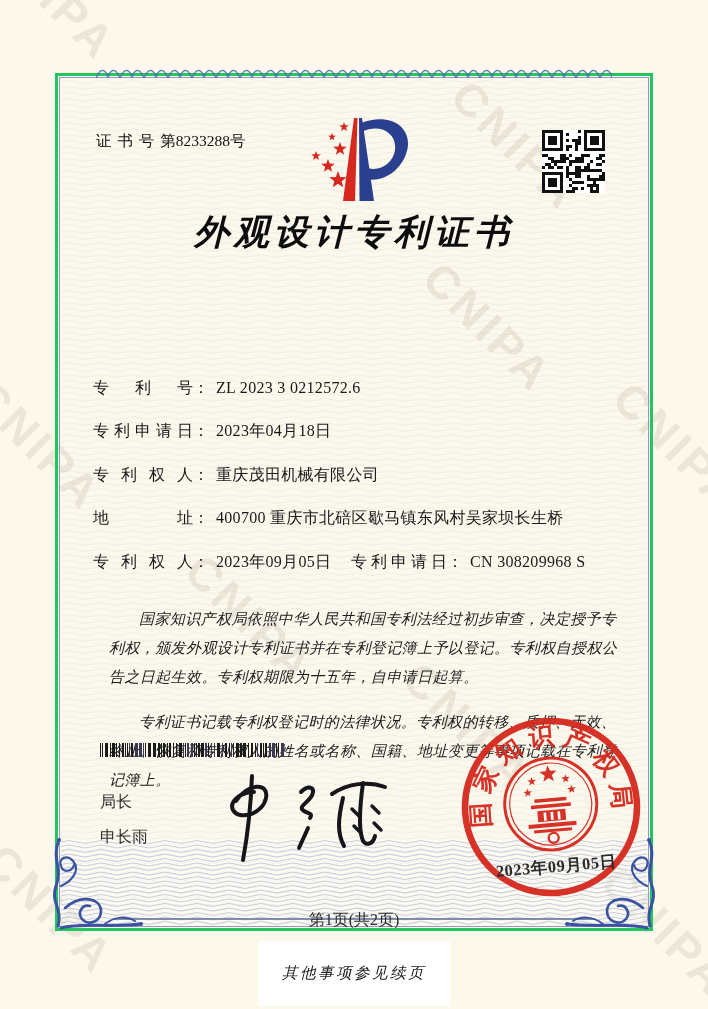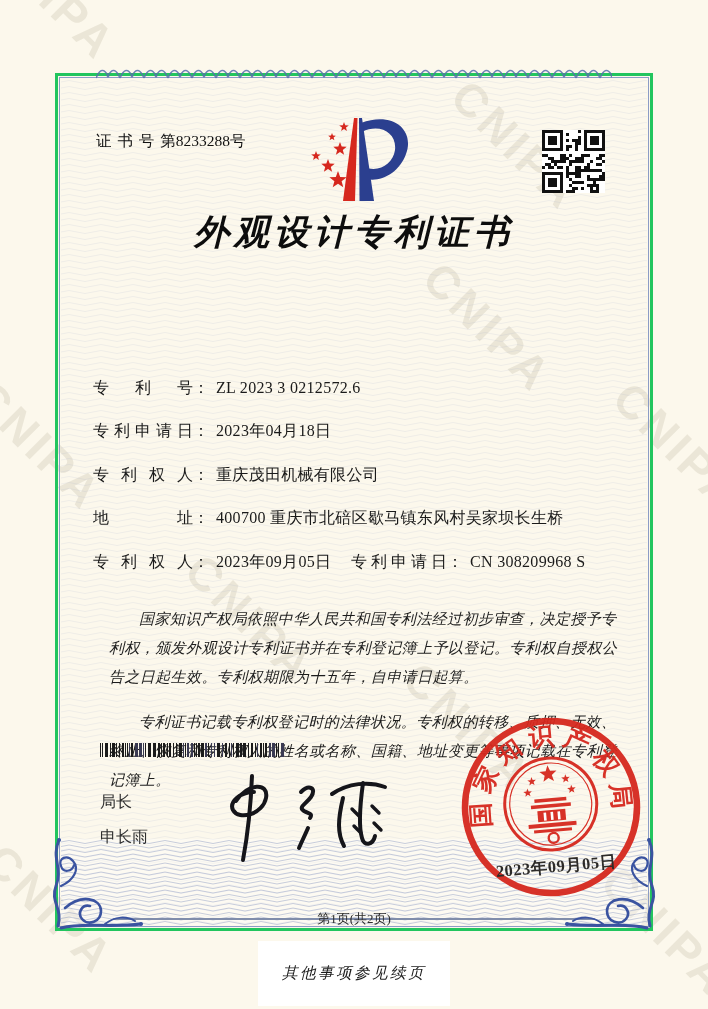--- a/index.html
+++ b/index.html
@@ -55,21 +55,21 @@
   
   #barcode{position:absolute;left:42px;top:667px;width:186px;height:14px}
   #signer-title{position:absolute;left:42px;top:716px;font:16px "Liberation Sans",sans-serif;color:#2e2e2e}
   #signer-name{position:absolute;left:42px;top:751px;font:16px "Liberation Sans",sans-serif;color:#2e2e2e}
   #signature{position:absolute;left:148px;top:695px;width:190px;height:95px}
   #seal{position:absolute;left:398px;top:636px;width:190px;height:190px;transform:rotate(-5deg);opacity:.95}
   #seal-date{
     position:absolute;left:0;right:0;top:144px;text-align:center;
     font-size:16.5px;font-weight:600;color:#23211f;letter-spacing:.5px;
   }
-  #page-info{position:absolute;left:0;right:0;top:834px;text-align:center;font-size:13px;color:#2b2b2b;z-index:5}
+  #page-info{position:absolute;left:0;right:0;top:834px;text-align:center;font-size:16px;color:#2b2b2b;z-index:5}
   #note{
     position:absolute;left:50%;top:941px;transform:translateX(-50%);
     background:#ffffff;padding:22px 24px;white-space:nowrap;
     font-style:italic;font-size:15.5px;letter-spacing:2.5px;color:#1c1c1c;
   }
   svg{display:block}
 </style>
 </head>
 <body>
 

